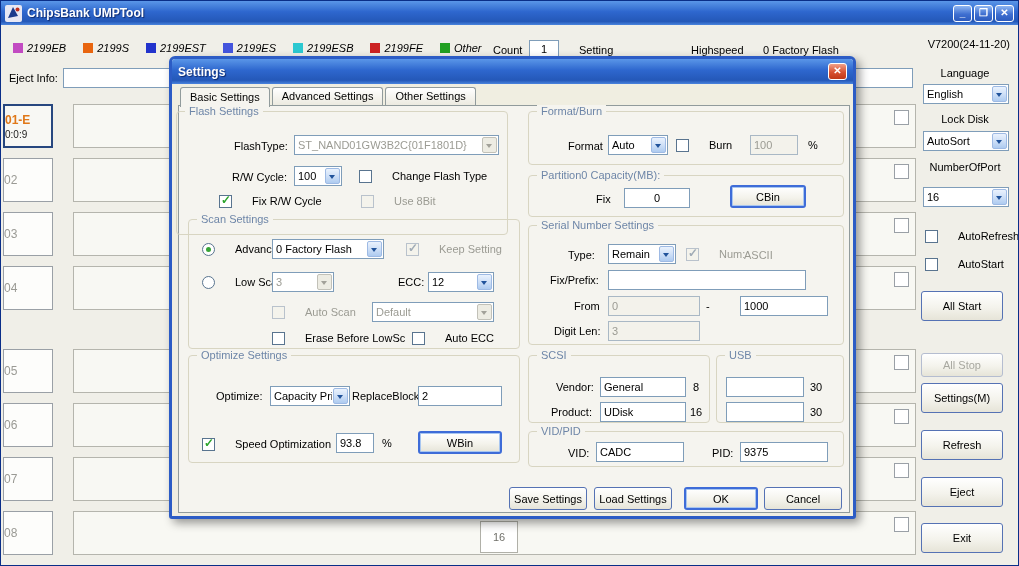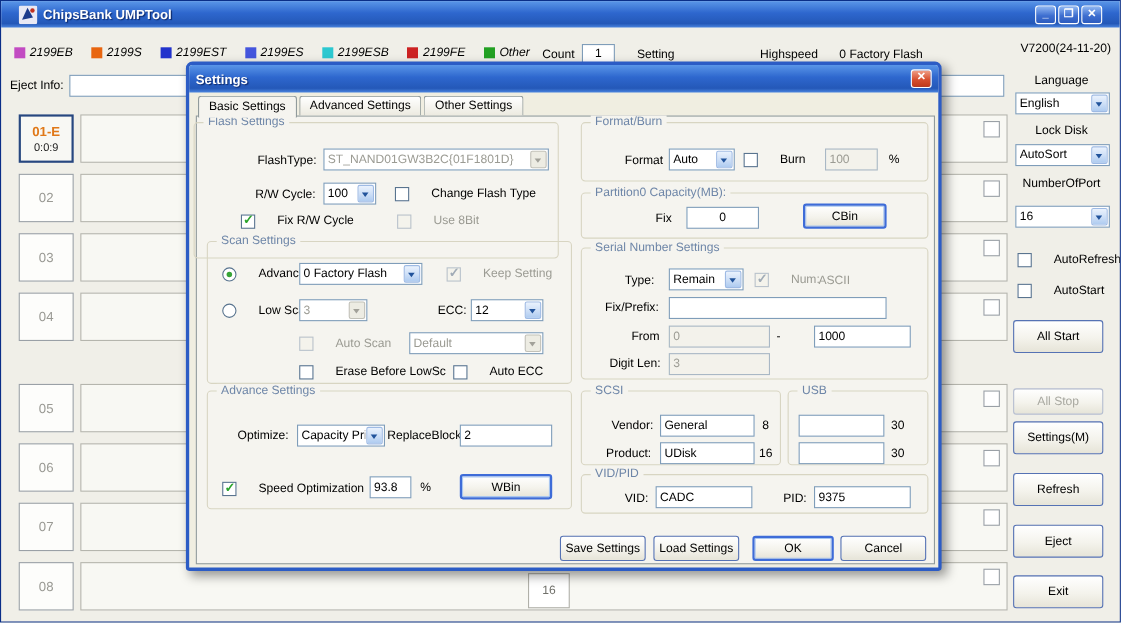--- a/index.html
+++ b/index.html
@@ -13,21 +13,21 @@
   .window {
     position:relative; width:1019px; height:566px;
     background:#F0EFE8;
     border:1px solid #0A2E88;
     overflow:hidden;
   }
   
   .titlebar {
     position:absolute; left:0; top:0; right:0; height:24px;
     background:linear-gradient(180deg,#5A96E8 0%,#2E67CE 45%,#2458B8 85%,#4A84DE 100%);
-    display:flex; align-items:center; padding:0 16px;
+    display:flex; align-items:center; padding:0 4px;
   }
   .app-icon { width:17px; height:17px; display:inline-block; }
   .title-text {
     color:#fff; font-weight:bold; font-size:12px; margin-left:5px; flex:1;
     text-shadow:1px 1px 1px rgba(8,30,90,.85); white-space:nowrap;
   }
   .win-btn {
     width:19px; height:17px; margin-left:2px;
     border:1px solid #fff; border-radius:3px;
     background:linear-gradient(180deg,#8FB6F2,#3E6FD0 55%,#2C5BBE);
@@ -108,23 +108,23 @@
   
   .row {
     position:absolute; left:72px; width:843px; height:44px;
     background:#F8F8F3; border:1px solid #B5B5AD;
   }
   .row-cell {
     position:absolute; left:893px; width:15px; height:15px;
     background:#fff; border:1px solid #9AA0A6;
   }
   .slot {
-    position:absolute; left:16px; width:50px; height:44px;
+    position:absolute; left:2px; width:50px; height:44px;
     background:#FDFDFB; border:1px solid #9AA0A6;
-    display:flex; flex-direction:column; align-items:center; justify-content:center;
+    display:flex; flex-direction:column; justify-content:center;
     cursor:default;
   }
   .slot .slot-id { font-size:12px; color:#9A9A94; }
   .slot.selected { border:2px solid #27477F; background:#F8F8F4; }
   .slot.selected .slot-id { color:#E07818; font-weight:bold; }
   .slot .slot-sub { font-size:10px; color:#222; margin-top:2px; }
   .big-header { color:#E07818; font-weight:bold; font-size:13px; }
   .bottom-cell {
     position:absolute; left:479px; top:520px; width:38px; height:32px;
     background:#fff; border:1px solid #B0B0A8;
@@ -394,21 +394,21 @@
     <div class="chk" style="left:100px;top:272px">
       <span class="box"></span>
       <span>Erase Before LowSc</span>
     </div>
     <div class="chk" style="left:240px;top:272px">
       <span class="box"></span>
       <span>Auto ECC</span>
     </div>
 
     <div class="grp" style="left:16px;top:296px;width:332px;height:108px">
-      <span class="grp-title">Advance Settings</span>
+      <span class="grp-title">Optimize Settings</span>
     </div>
     <span class="lbl" style="left:44px;top:331px">Optimize:</span>
     <div class="combo" style="left:98px;top:327px;width:80px">
       <span class="txt">Capacity Pri</span>
       <span class="arw"></span>
     </div>
     <span class="lbl" style="left:180px;top:331px">ReplaceBlock</span>
     <input class="field" style="left: 246px; top: 327px; width: 84px;" value="2">
     <div class="chk checked" style="left:30px;top:378px">
       <span class="box"></span>

